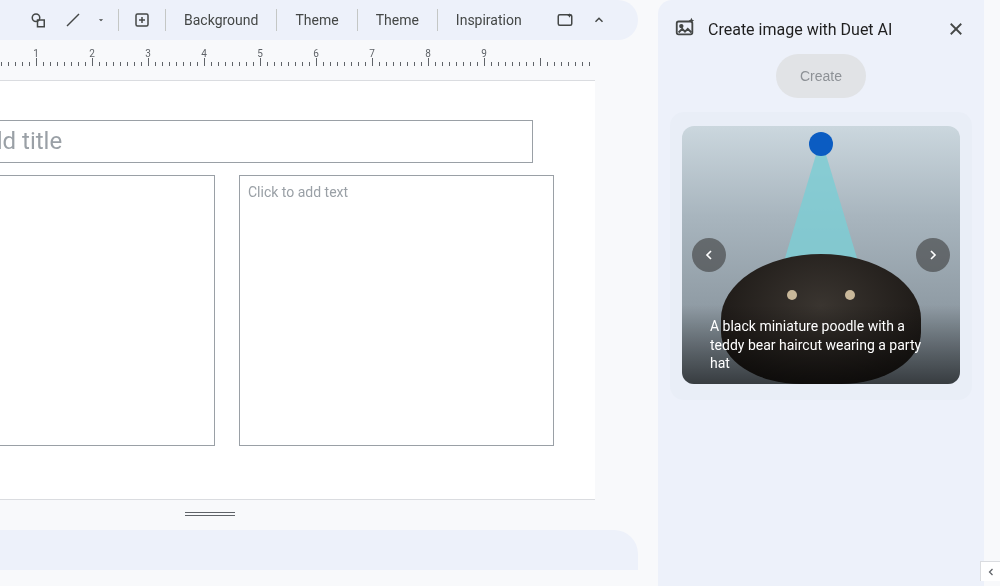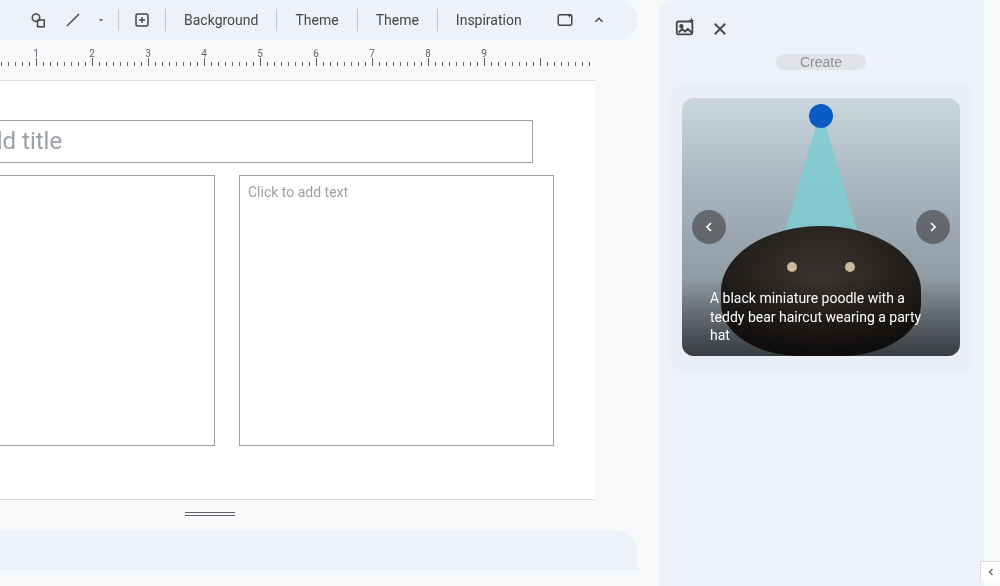--- a/index.html
+++ b/index.html
@@ -207,21 +207,21 @@
       display: flex;
       justify-content: center;
       margin-top: -2px;
       margin-bottom: 14px;
     }
     .create-btn {
       background: #e1e3e6;
       color: #8d9196;
       border: none;
       border-radius: 22px;
-      padding: 0 24px;
+      padding: 14px 24px;
       font-size: 14px;
       cursor: not-allowed;
     }
     .inspiration-card {
       background: #e9eef7;
       border-radius: 14px;
       padding: 14px 12px 16px 12px;
     }
     .insp-header {
       display: flex;
@@ -501,20 +501,21 @@
 <div class="side-panel">
   <div class="panel-header">
     <span>
       <svg width="22" height="22" viewBox="0 0 24 24" fill="none" stroke="#444746" stroke-width="2">
           <rect x="3" y="6" width="17" height="14" rx="2"></rect>
           <path d="M19 2l1 2 2 1-2 1-1 2-1-2-2-1 2-1z" fill="#444746" stroke="none"></path>
           <circle cx="8" cy="11" r="1.4" fill="#444746"></circle>
           <path d="M5 18l4-4 3 3 3-3 4 4"></path>
         </svg>
     </span>
+    <div class="panel-title">Create image with Duet AI</div>
     <div class="close-btn">
       <svg width="18" height="18" viewBox="0 0 24 24" stroke="currentColor" stroke-width="2.4">
           <line x1="5" y1="5" x2="19" y2="19"></line>
           <line x1="19" y1="5" x2="5" y2="19"></line>
         </svg>
     </div>
   </div>
 
 
   <div class="create-btn-wrap">

